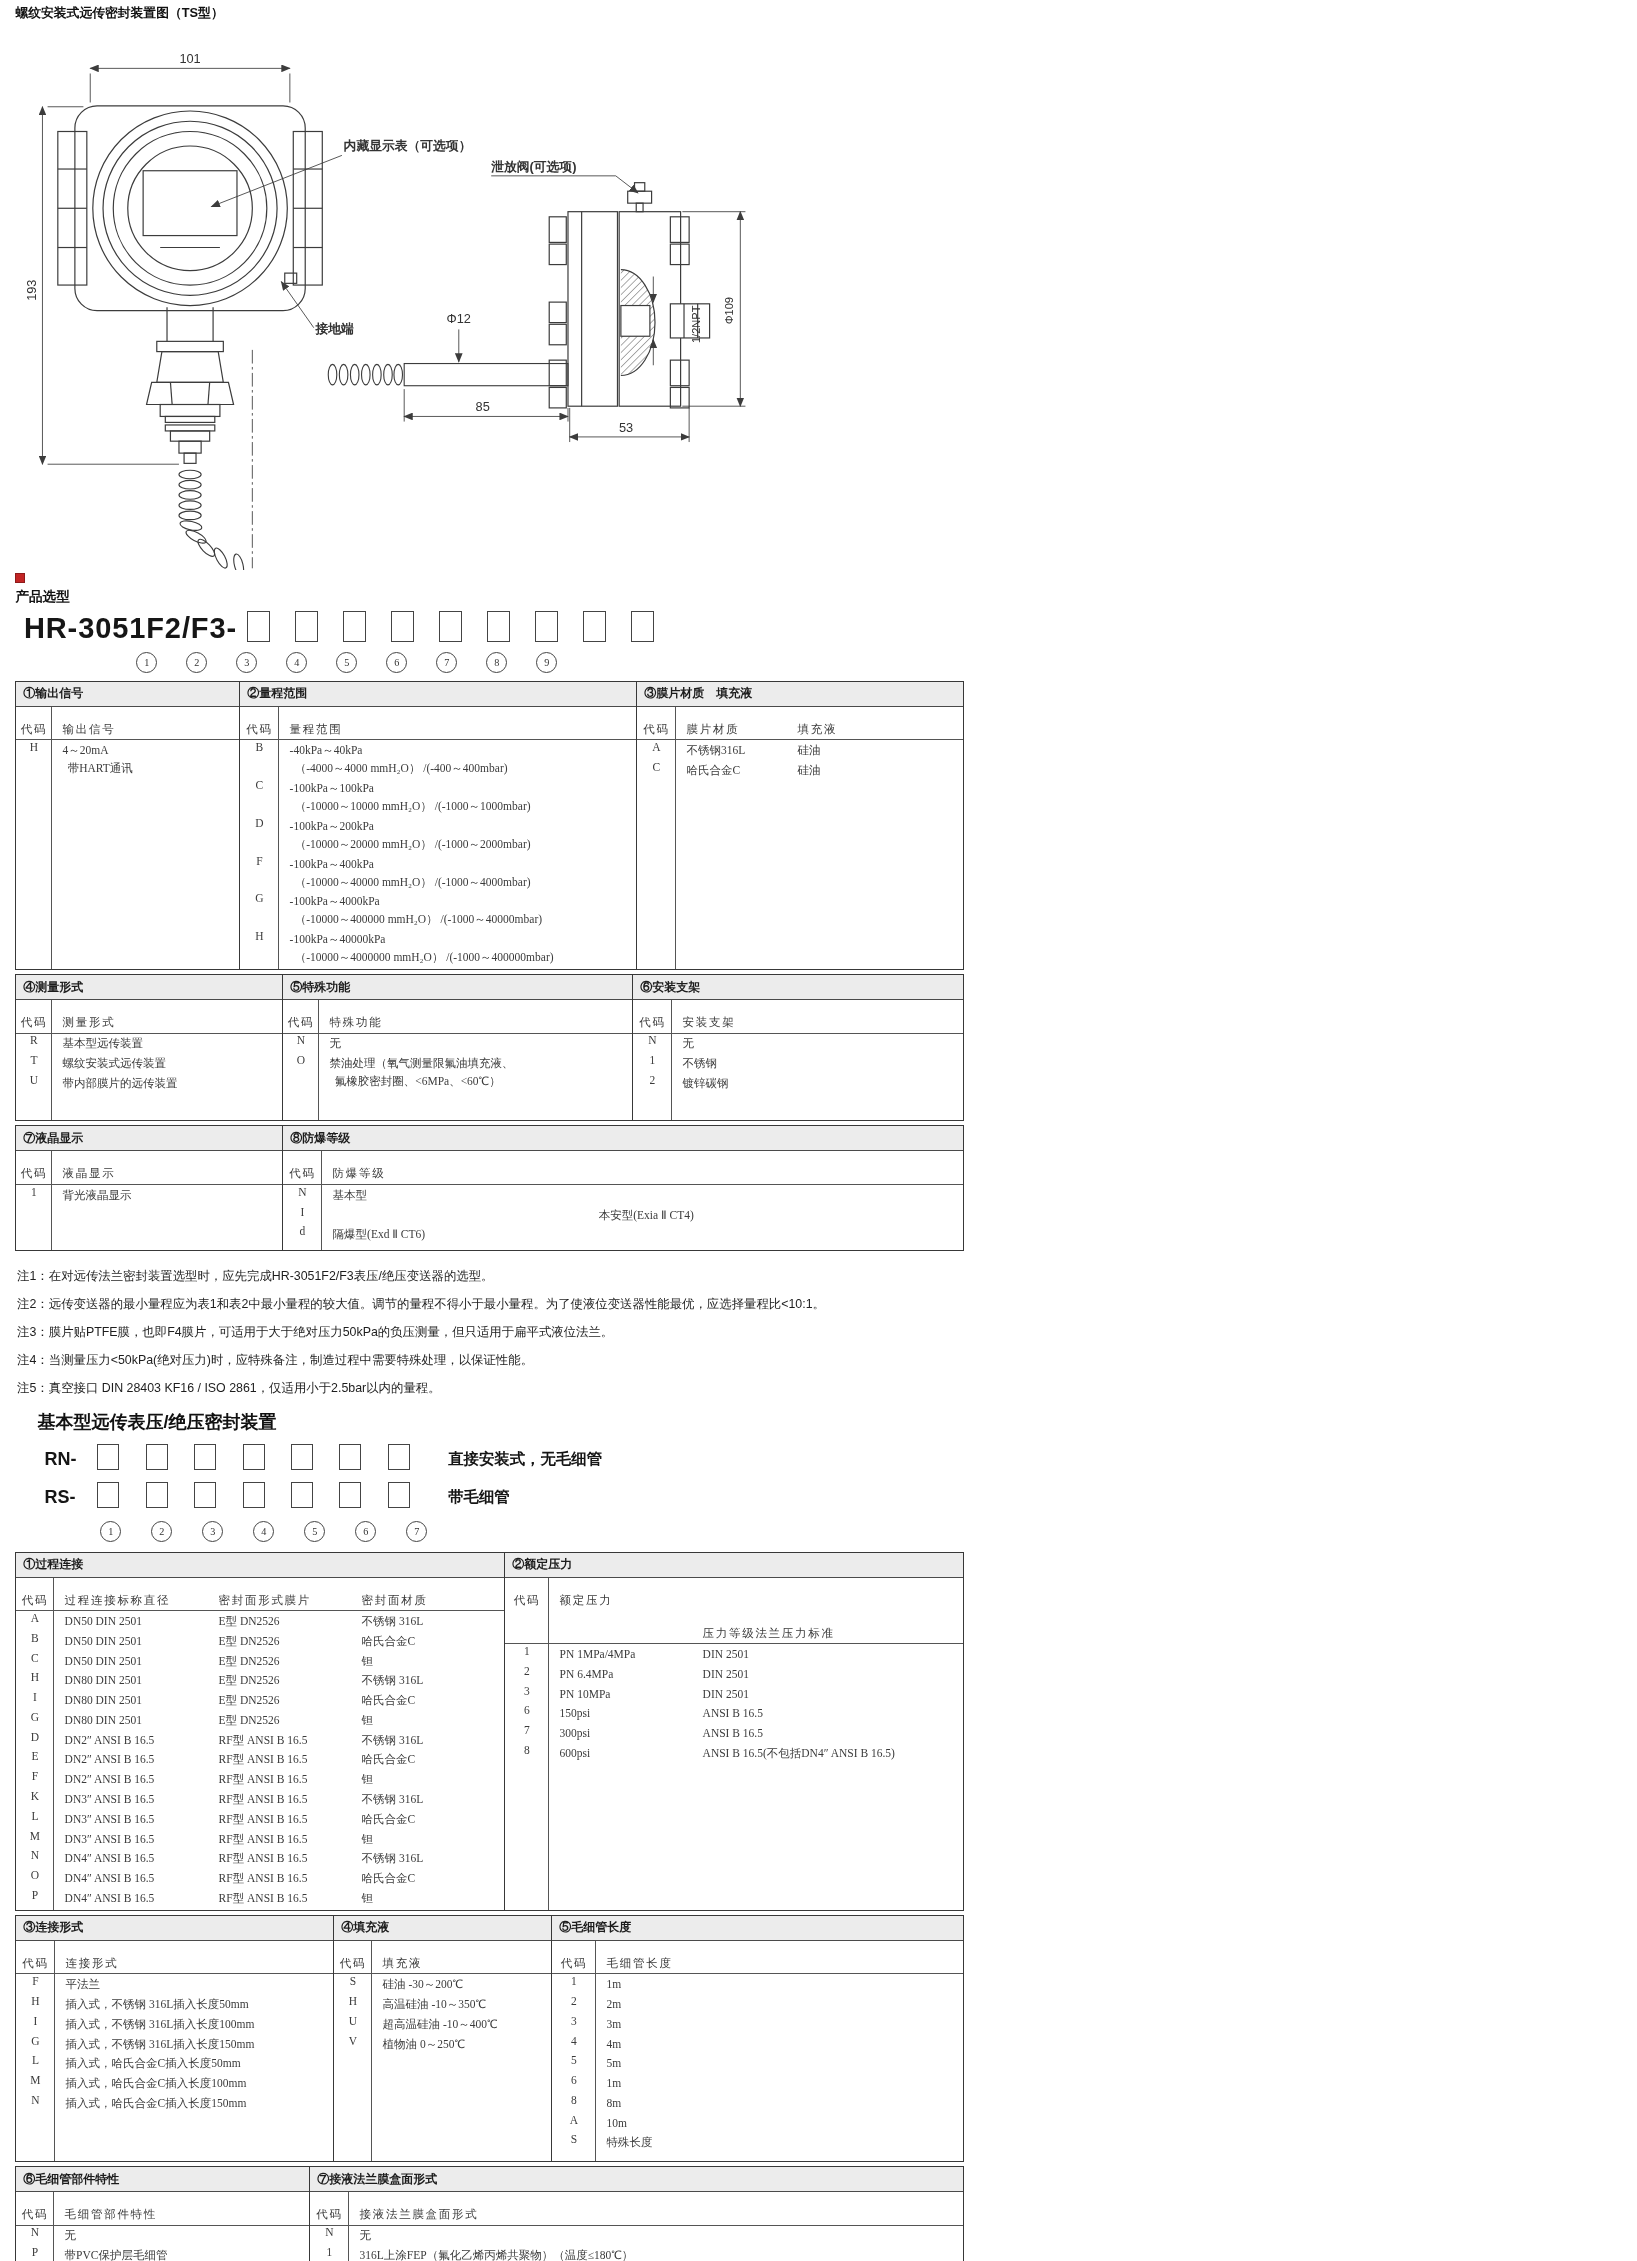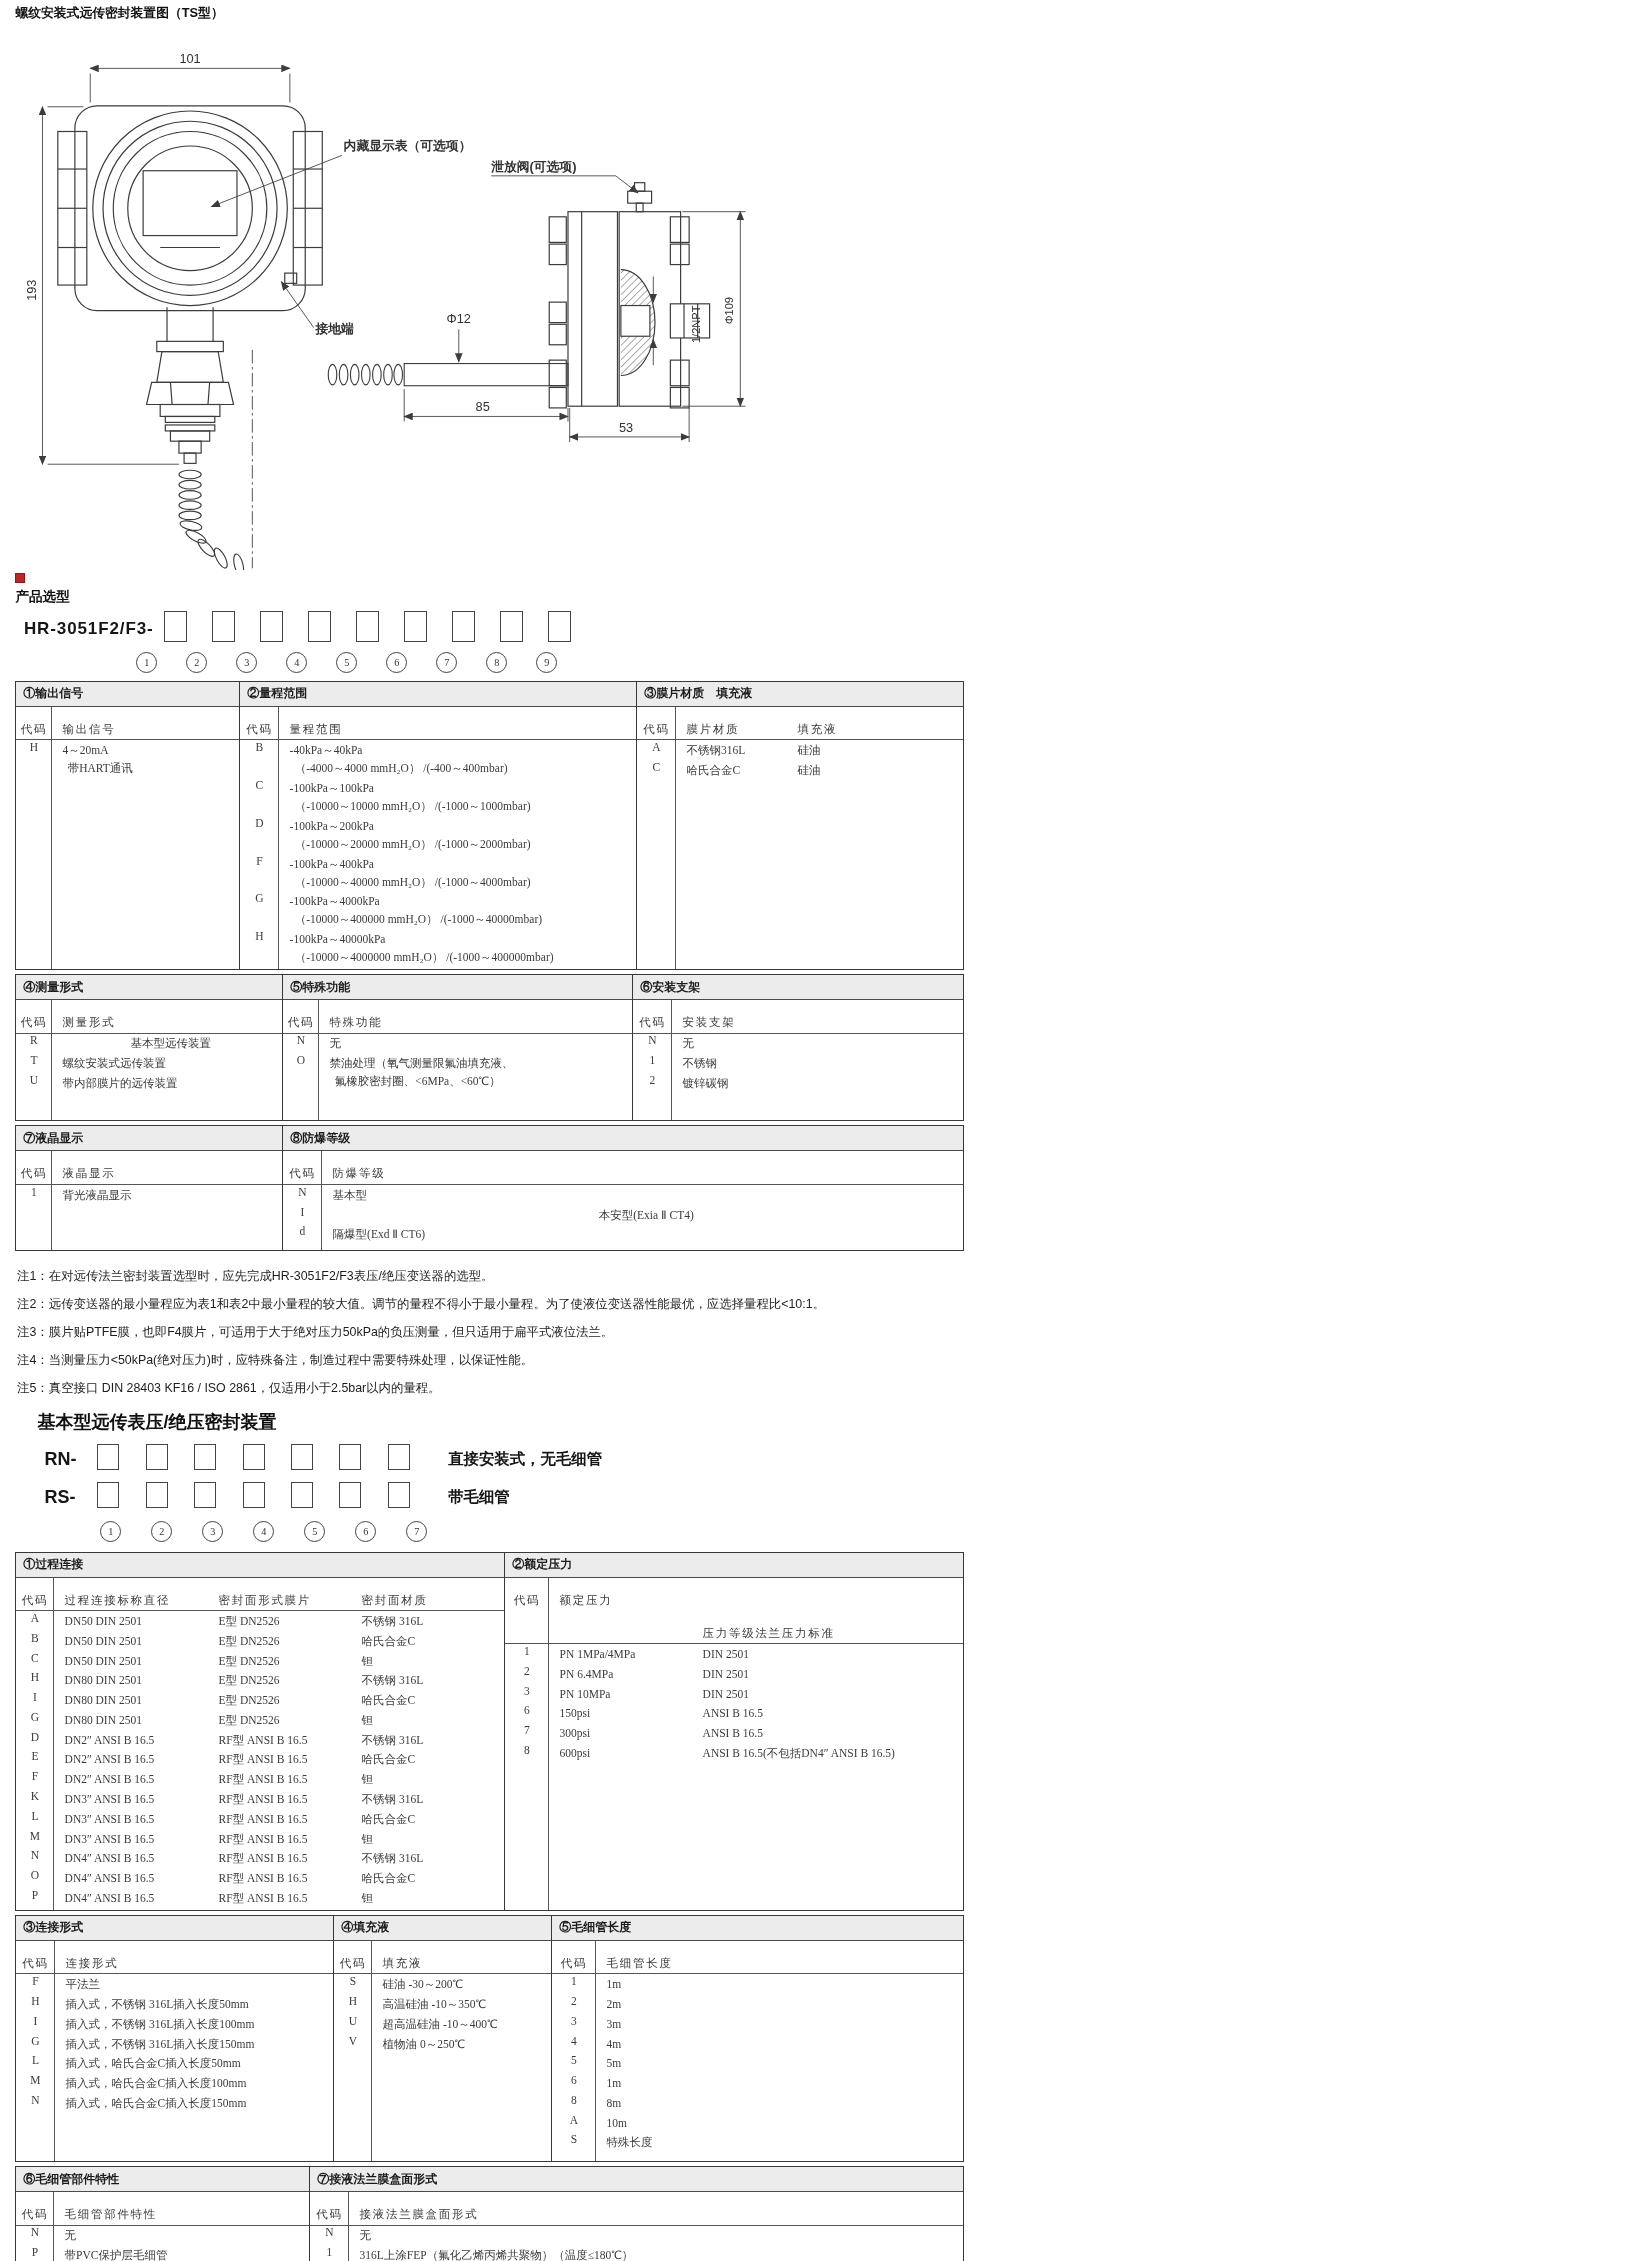--- a/index.html
+++ b/index.html
@@ -5,21 +5,21 @@
   html,body{margin:0;padding:0;background:#ffffff;}
   body{width:1638px;min-height:2261px;font-family:"Liberation Serif",serif;color:#2e2e2e;}
   .content{width:954px;margin:5.1px 0 0 15.4px;}
   .doc-title{font-family:"Liberation Sans",sans-serif;font-weight:bold;font-size:12.8px;color:#111;margin:3.4px 0 1.7px 0;}
   svg.drawing{display:block;}
   svg text{font-family:"Liberation Sans",sans-serif;fill:#333;}
   .sel-head{margin-top:1.7px;}
   .red-icon{display:inline-block;width:9.4px;height:10.2px;background:#c22525;border:0.9px solid #8e1b1b;box-sizing:border-box;}
   .sel-title{font-family:"Liberation Sans",sans-serif;font-weight:bold;font-size:13.6px;color:#111;margin:0.9px 0 5.1px 0;}
   .model-row{display:flex;align-items:center;margin:3.4px 0 1.7px 8.5px;}
-  .model-prefix{font-family:"Liberation Sans",sans-serif;font-weight:bold;font-size:17px;letter-spacing:0.9px;color:#161616;margin-right:10.2px;}
+  .model-prefix{font-family:"Liberation Sans",sans-serif;font-weight:bold;font-size:29px;letter-spacing:0.9px;color:#161616;margin-right:10.2px;}
   .boxes9 .code-box{width:23px;height:31px;margin-right:25px;}
   .code-box{display:inline-block;border:1.7px solid #444;box-sizing:border-box;background:#fff;}
   .nums-row{margin:5.1px 0 8.5px 0;}
   .circle-num{display:inline-flex;align-items:center;justify-content:center;width:19px;height:19px;border:1px solid #444;border-radius:50%;font-size:10.2px;font-family:"Liberation Serif",serif;color:#333;}
   .nums-hr{padding-left:121px;}
   .nums-hr .circle-num{margin-right:29px;}
   .tblock{display:flex;align-items:stretch;border:1.7px solid #383838;box-sizing:border-box;width:949px;margin-bottom:4.3px;background:#fff;}
   .tsec{display:flex;flex-direction:column;box-sizing:border-box;}
   .tsec + .tsec{border-left:1.7px solid #383838;}
   .flexsec{flex:1;}
@@ -299,21 +299,21 @@
 
   <div class="tblock" style="min-height:147px">
     <div class="tsec" style="width:266px">
         <div class="sec-title">④测量形式</div>
         <div class="sec-row sec-header">
           <div class="code-cell" style="width: 36px;">代码</div>
           <div class="desc-cell" style="flex: 1 1 0%;">测量形式</div>
         </div>
         <div class="sec-row">
           <div class="code-cell" style="width: 36px;">R</div>
-          <div class="desc-cell" style="flex: 1 1 0%; text-align: center;">
+          <div class="desc-cell" style="flex: 1 1 0%;">
             <div class="line">基本型远传装置</div>
           </div>
         </div>
         <div class="sec-row">
           <div class="code-cell" style="width: 36px;">T</div>
           <div class="desc-cell" style="flex: 1 1 0%;">
             <div class="line">螺纹安装式远传装置</div>
           </div>
         </div>
         <div class="sec-row">

